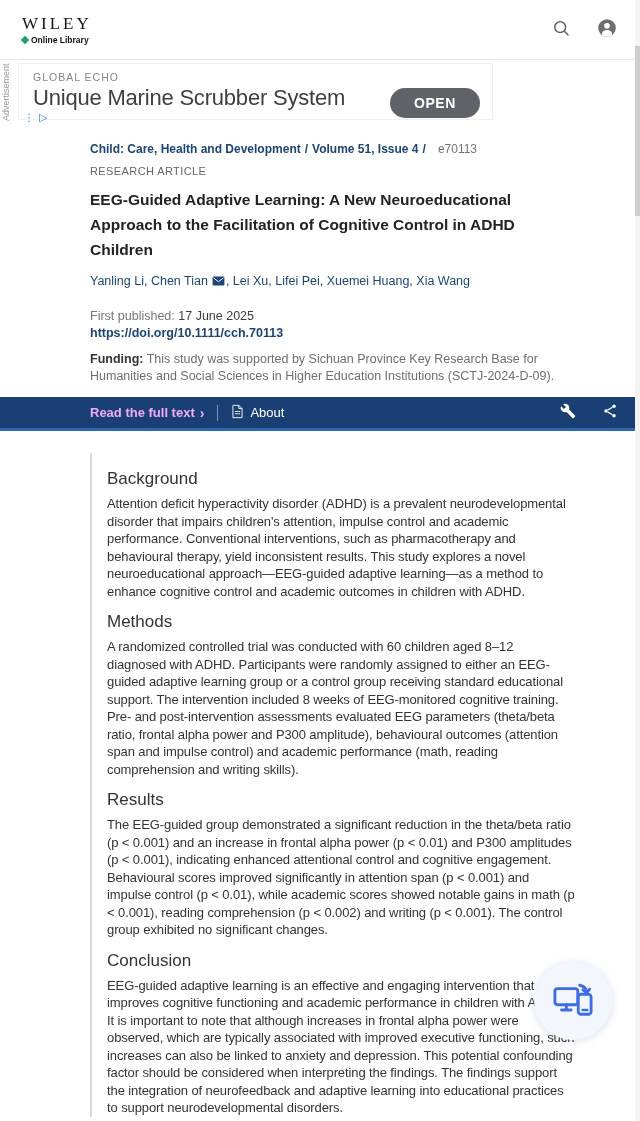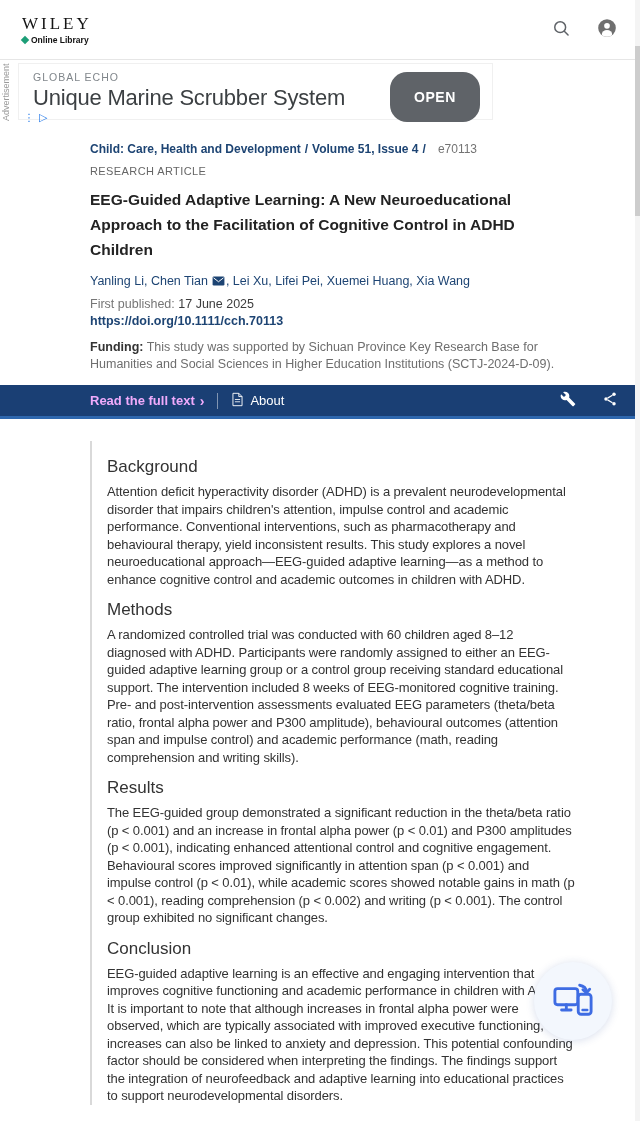--- a/index.html
+++ b/index.html
@@ -18,40 +18,40 @@
   .icon-btn { background:none; border:none; cursor:pointer; display:flex; align-items:center; }
 
   
   .ad-section { position:relative; margin-top:3px; height:59px; }
   .ad-side-label { position:absolute; left:1px; top:2px; height:56px; writing-mode:vertical-rl;
     transform:rotate(180deg); font-size:9px; color:#9a9a9a; text-align:center; }
   .ad-box { position:absolute; left:18px; top:0; width:475px; height:57px; background:#fff;
     border:1px solid #f0f0f0; padding:7px 12px 0 14px; cursor:pointer; }
   .ad-brand { font-size:10.5px; color:#80868b; letter-spacing:1px; }
   .ad-headline { font-size:22px; color:#3c4043; margin-top:2px; letter-spacing:-0.2px; }
-  .ad-cta { position:absolute; right:12px; top:8px; background:#5f6368; color:#fff; border:none;
-    border-radius:17px; padding:17px 24px; font-size:14px; font-weight:bold; letter-spacing:0.6px;
+  .ad-cta { position:absolute; right:12px; top:24px; background:#5f6368; color:#fff; border:none;
+    border-radius:17px; padding:7px 24px; font-size:14px; font-weight:bold; letter-spacing:0.6px;
     font-family:"Liberation Sans", sans-serif; cursor:pointer; }
   .ad-controls { position:absolute; left:24px; top:48px; display:flex; align-items:center; gap:5px;
     color:#1a73e8; font-size:11px; }
   .ad-kebab { font-size:10px; letter-spacing:0; cursor:pointer; }
   .ad-choices { font-size:11px; cursor:pointer; }
 
   
   .article-head { padding:20px 70px 0 90px; }
   .breadcrumb { font-size:12px; color:#1D4473; font-weight:bold; }
   .breadcrumb .sep { margin:0 4px; }
   .breadcrumb .article-id { color:#737373; font-weight:normal; margin-left:8px; }
   .crumb-link { cursor:pointer; }
   .article-type { margin-top:9px; font-size:11px; color:#666; letter-spacing:0.4px; }
   .article-title { margin-top:11px; font-size:15.5px; font-weight:700; color:#232323; line-height:1.6; max-width:480px; }
   .authors { margin-top:12px; font-size:12.5px; color:#1D4473; }
   .authors .seg { cursor:pointer; }
   .mail-icon { margin:0 1px 0 4px; vertical-align:-1px; cursor:pointer; }
-  .published { margin-top:8px; font-size:12.5px; color:#767676; }
+  .published { margin-top:20px; font-size:12.5px; color:#767676; }
   .published .date { color:#3c3c3c; }
   .doi { margin-top:3px; font-size:12.5px; font-weight:bold; color:#1D4473; cursor:pointer; }
   .funding { margin-top:11px; font-size:12.5px; color:#6e6e6e; line-height:17px; max-width:470px; }
   .funding .funding-label { font-weight:bold; color:#333; }
 
   
   .toolbar { margin-top:12px; height:34px; background:#1A3F74; border-bottom:3px solid #2E67AE;
     display:flex; align-items:center; padding:0 22px 0 90px; }
   .toolbar .read-full { color:#f0abfc; font-size:13px; font-weight:bold; display:flex; align-items:center; gap:5px; cursor:pointer; }
   .toolbar .chev { font-size:14px; font-weight:bold; }

